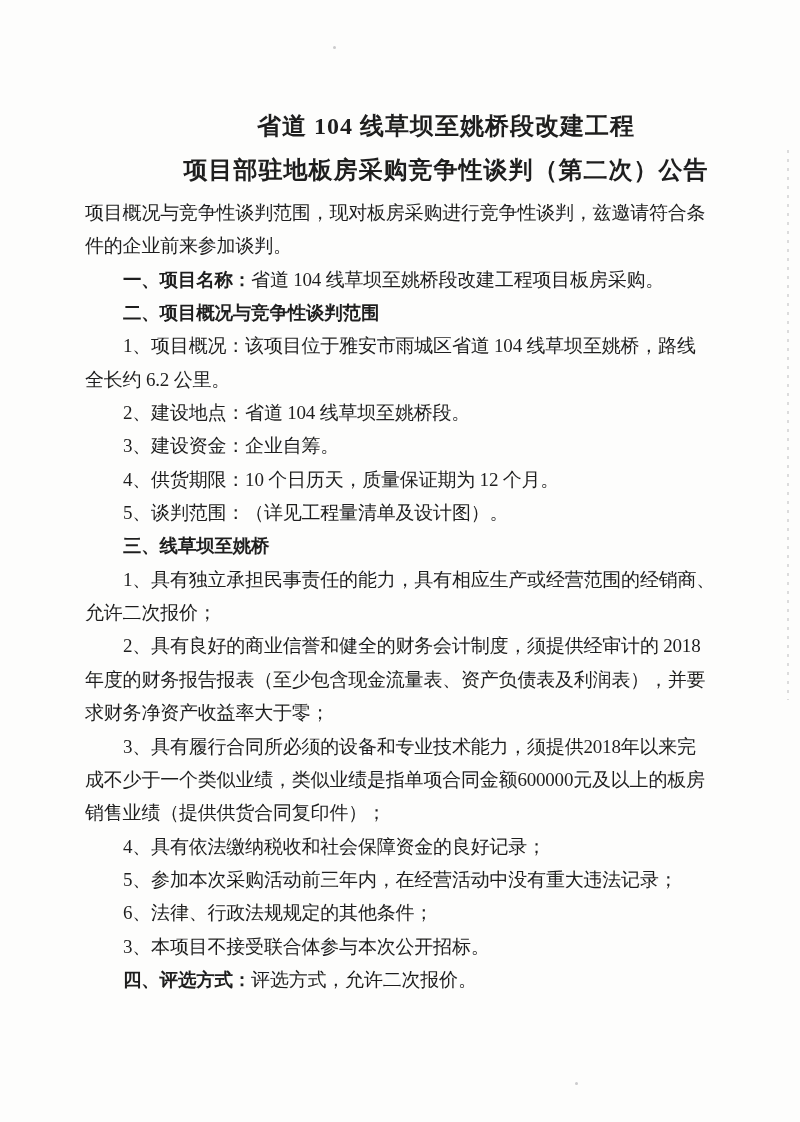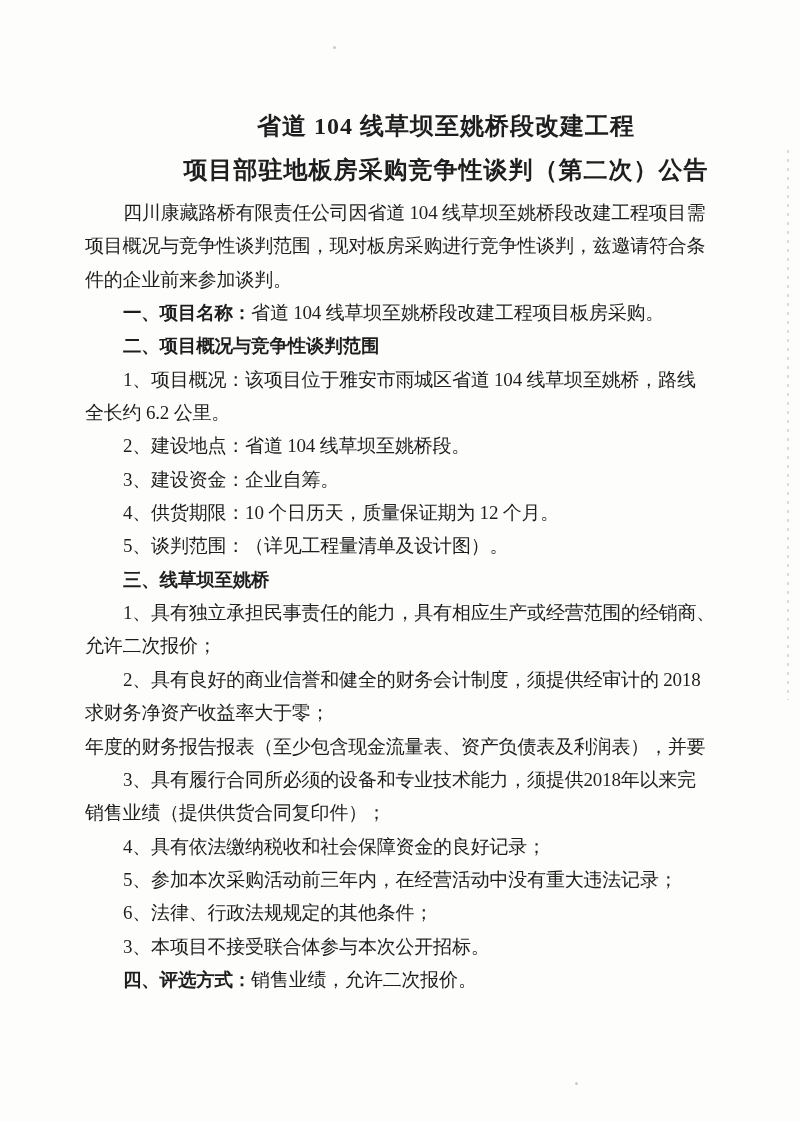--- a/index.html
+++ b/index.html
@@ -84,43 +84,43 @@
 <body>
 
 <div class="page">
 
   <div class="title-block">
     <div class="title-line">省道 104 线草坝至姚桥段改建工程</div>
     <div class="title-line">项目部驻地板房采购竞争性谈判（第二次）公告</div>
   </div>
 
   <div class="doc-body" id="doc-body">
-      <div class="line indent"><span class="seg">四川康藏路桥有限责任公司因省道 104 线草坝至姚桥段改建工程项目需</span></div>
       <div class="line"><span class="seg">项目概况与竞争性谈判范围，现对板房采购进行竞争性谈判，兹邀请符合条</span></div>
       <div class="line"><span class="seg">件的企业前来参加谈判。</span></div>
       <div class="line indent"><span class="seg seg-bold">一、项目名称：</span><span class="seg">省道 104 线草坝至姚桥段改建工程项目板房采购。</span></div>
       <div class="line indent"><span class="seg seg-bold">二、项目概况与竞争性谈判范围</span></div>
       <div class="line indent"><span class="seg">1、项目概况：该项目位于雅安市雨城区省道 104 线草坝至姚桥，路线</span></div>
       <div class="line"><span class="seg">全长约 6.2 公里。</span></div>
       <div class="line indent"><span class="seg">2、建设地点：省道 104 线草坝至姚桥段。</span></div>
       <div class="line indent"><span class="seg">3、建设资金：企业自筹。</span></div>
       <div class="line indent"><span class="seg">4、供货期限：10 个日历天，质量保证期为 12 个月。</span></div>
       <div class="line indent"><span class="seg">5、谈判范围：（详见工程量清单及设计图）。</span></div>
       <div class="line indent"><span class="seg seg-bold">三、线草坝至姚桥</span></div>
       <div class="line indent"><span class="seg">1、具有独立承担民事责任的能力，具有相应生产或经营范围的经销商、</span></div>
       <div class="line"><span class="seg">允许二次报价；</span></div>
       <div class="line indent"><span class="seg">2、具有良好的商业信誉和健全的财务会计制度，须提供经审计的 2018</span></div>
+      <div class="line"><span class="seg">年度的财务报告报表（至少包含现金流量表、资产负债表及利润表），并要</span></div>
       <div class="line"><span class="seg">求财务净资产收益率大于零；</span></div>
-      <div class="line"><span class="seg">年度的财务报告报表（至少包含现金流量表、资产负债表及利润表），并要</span></div>
       <div class="line indent"><span class="seg">3、具有履行合同所必须的设备和专业技术能力，须提供2018年以来完</span></div>
+      <div class="line"><span class="seg">成不少于一个类似业绩，类似业绩是指单项合同金额600000元及以上的板房</span></div>
       <div class="line"><span class="seg">销售业绩（提供供货合同复印件）；</span></div>
       <div class="line indent"><span class="seg">4、具有依法缴纳税收和社会保障资金的良好记录；</span></div>
       <div class="line indent"><span class="seg">5、参加本次采购活动前三年内，在经营活动中没有重大违法记录；</span></div>
       <div class="line indent"><span class="seg">6、法律、行政法规规定的其他条件；</span></div>
       <div class="line indent"><span class="seg">3、本项目不接受联合体参与本次公开招标。</span></div>
-      <div class="line indent"><span class="seg seg-bold">四、评选方式：</span><span class="seg">销售业绩，允许二次报价。</span></div>
+      <div class="line indent"><span class="seg seg-bold">四、评选方式：</span><span class="seg">评选方式，允许二次报价。</span></div>
     </div>
 
   <div class="scan-edge"></div>
   <div class="speck speck-top"></div>
   <div class="speck speck-bottom"></div>
 
 </div>
 
 </body></html>

